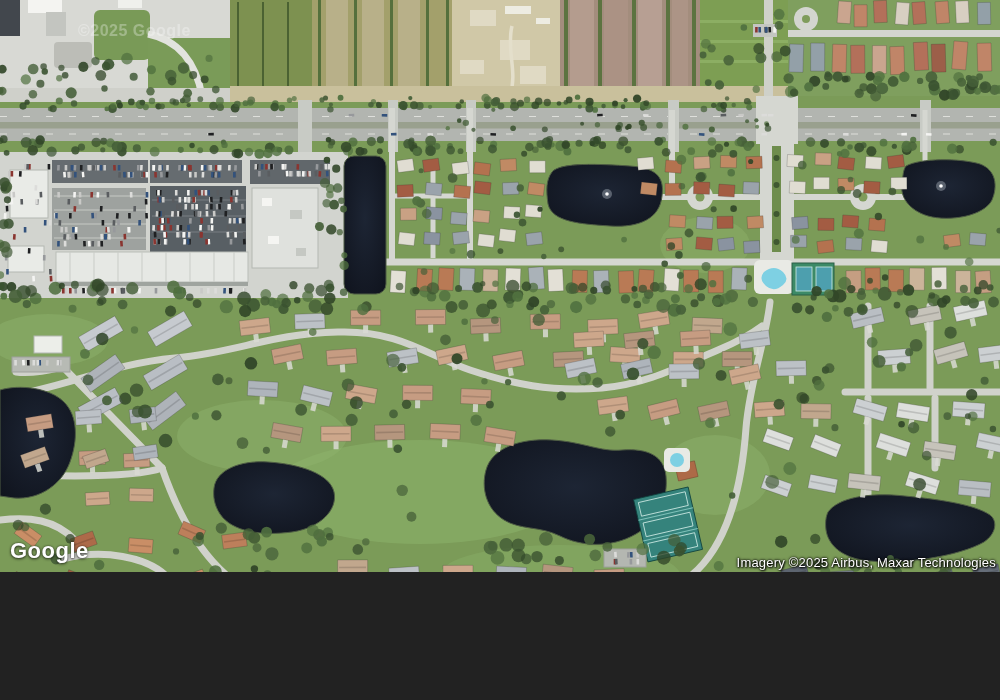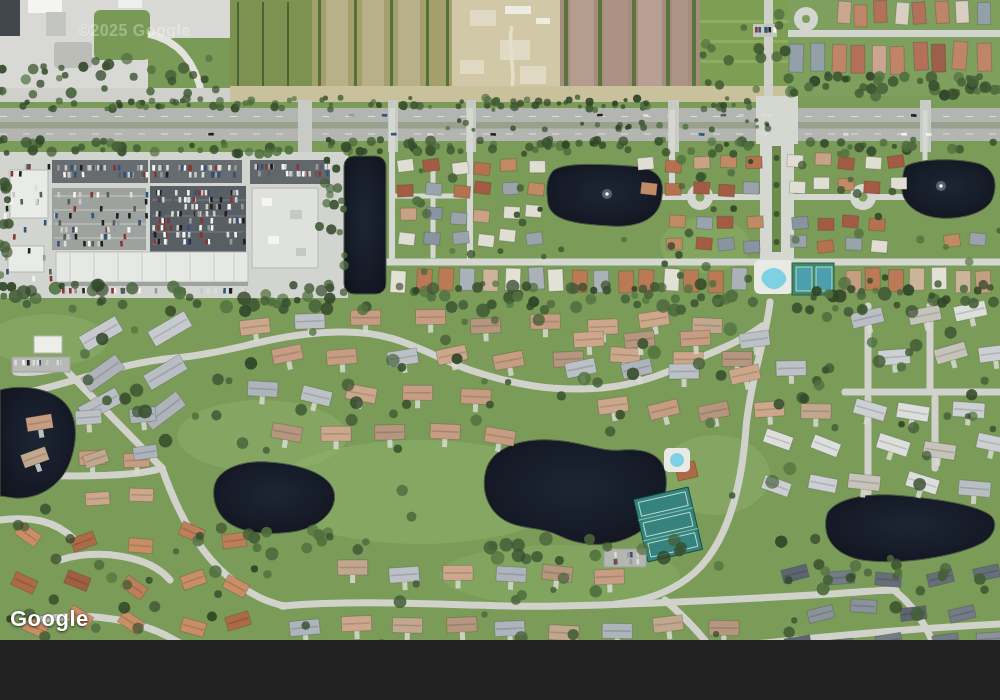--- a/index.html
+++ b/index.html
@@ -1,16 +1,16 @@
 <!DOCTYPE html>
 <html><head>
 <meta charset="utf-8">
 <style>
   html,body{margin:0;padding:0;background:#222;}
-  .stage{position:relative;width:1000px;height:640px;overflow:hidden;
+  .stage{position:relative;width:1000px;height:572px;overflow:hidden;
          font-family:"Liberation Sans",sans-serif;background:#7b9b58;}
   .stage svg{position:absolute;left:0;top:0;display:block;}
   .logo{position:absolute;left:10px;bottom:8px;color:#fff;font-size:22px;font-weight:700;
         letter-spacing:.5px;text-shadow:0 1px 3px rgba(0,0,0,.65),0 0 2px rgba(0,0,0,.5);
         cursor:pointer;user-select:none;margin-top:12px;}
   .attrib{position:absolute;right:4px;bottom:2px;color:#fff;font-size:13px;
           text-shadow:0 0 2px #000,0 0 3px #000,1px 1px 2px #000;letter-spacing:.2px;}
   .watermark{font-weight:700;letter-spacing:.5px;}
 </style>
 </head>
@@ -2344,13 +2344,14 @@
         <circle cx="337.7695665732026" cy="687.6601425623521" r="3.0321083469316363" fill="#455f38" opacity="0.9422401891089975"></circle>
         <circle cx="743.9557850044221" cy="678.9582279967144" r="4.990699541056529" fill="#3a5230" opacity="0.6602514345664531"></circle>
         <circle cx="399.732891369611" cy="686.3891819803976" r="3.5747684446396306" fill="#50703f" opacity="0.6807090263348073"></circle>
         <circle cx="634.9543722774833" cy="679.3261041562073" r="5.187863357248716" fill="#455f38" opacity="0.7780113168526441"></circle>
       </g>
 
   <text x="78" y="36" class="watermark" font-size="16" fill="#ffffff" opacity="0.3">©2025 Google</text>
 </svg>
 
 <div class="logo">Google</div>
+<div class="attrib">Imagery ©2025 Airbus, Maxar Technologies</div>
 </div>
 
 </body></html>

